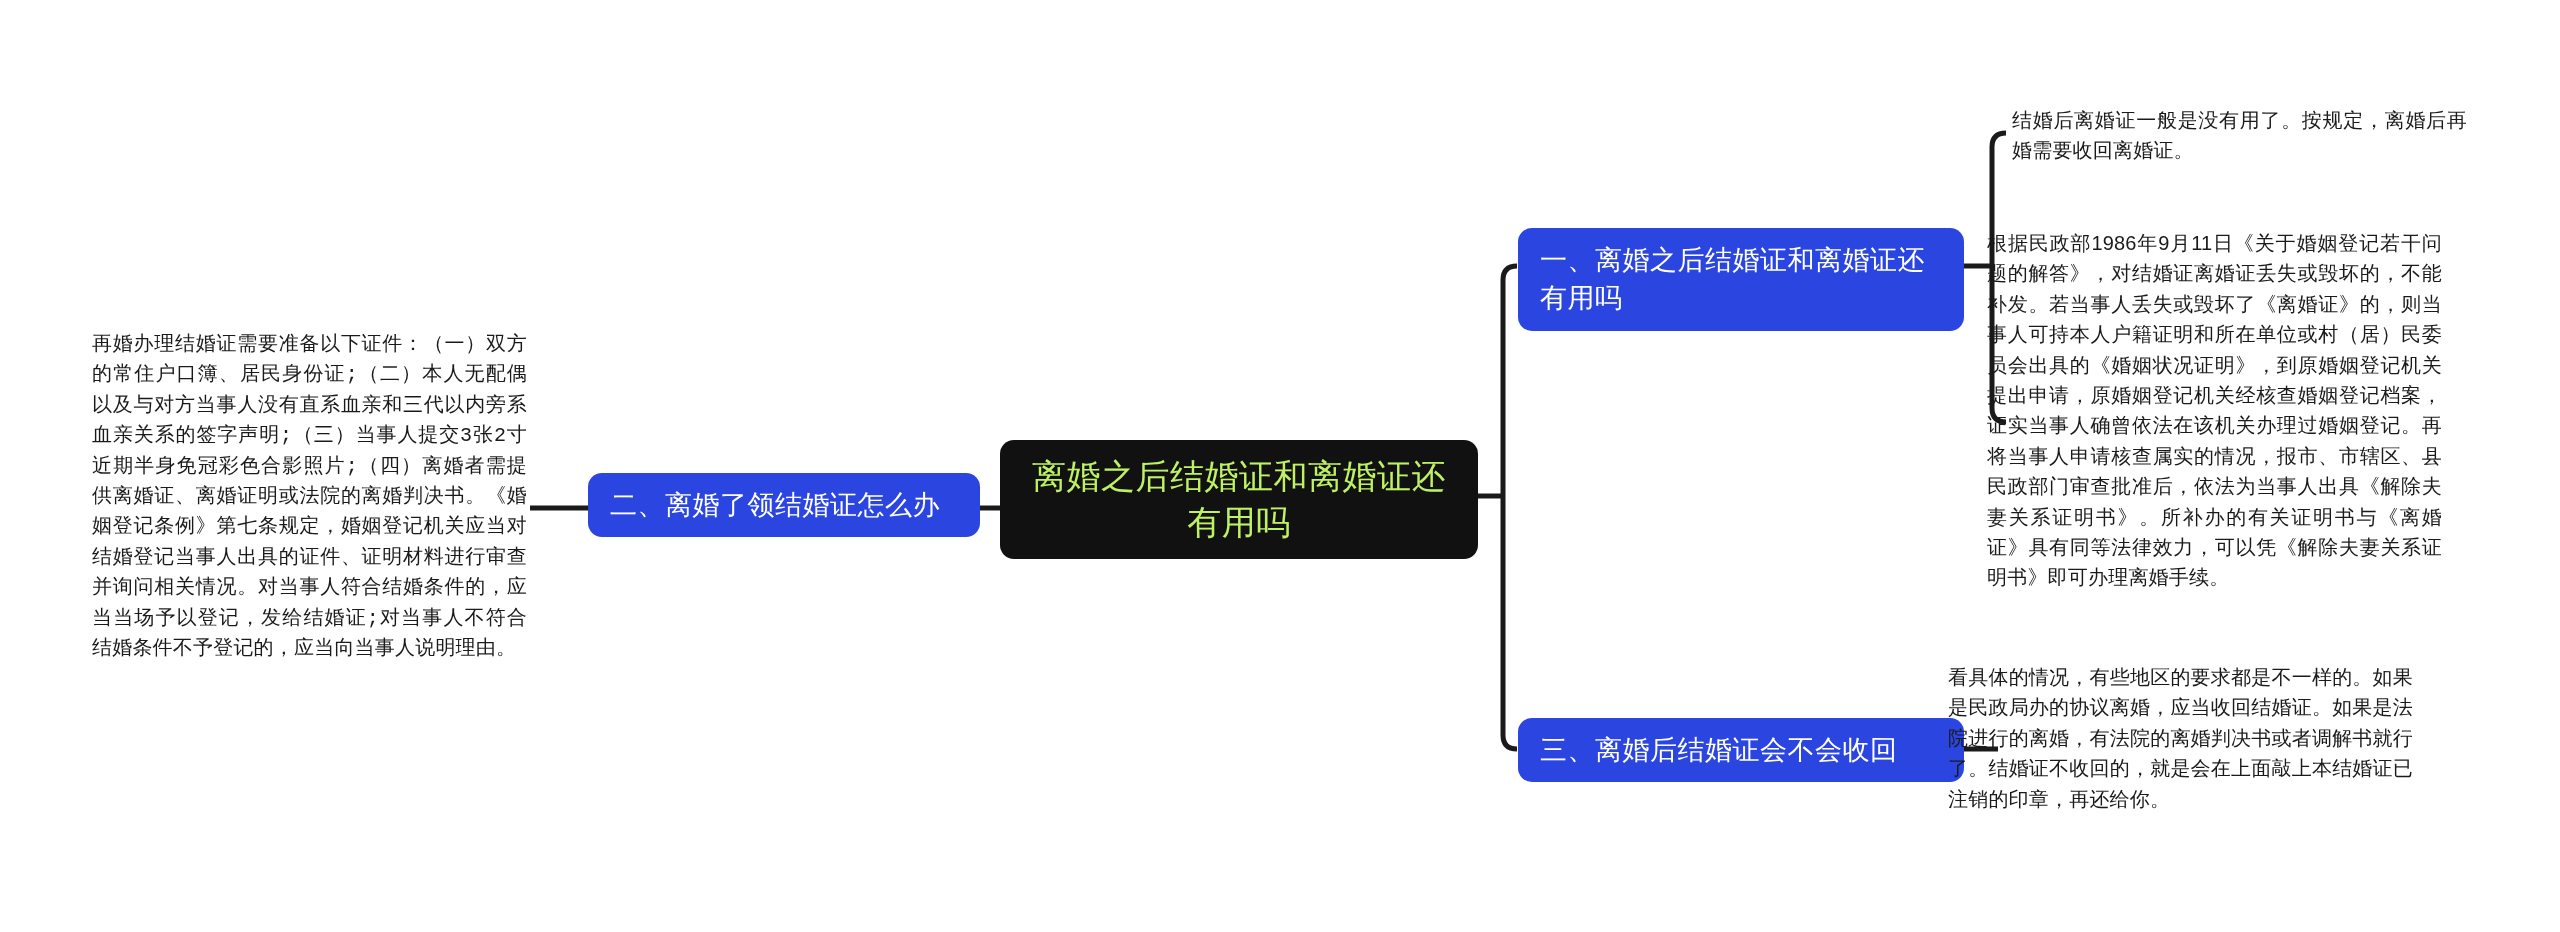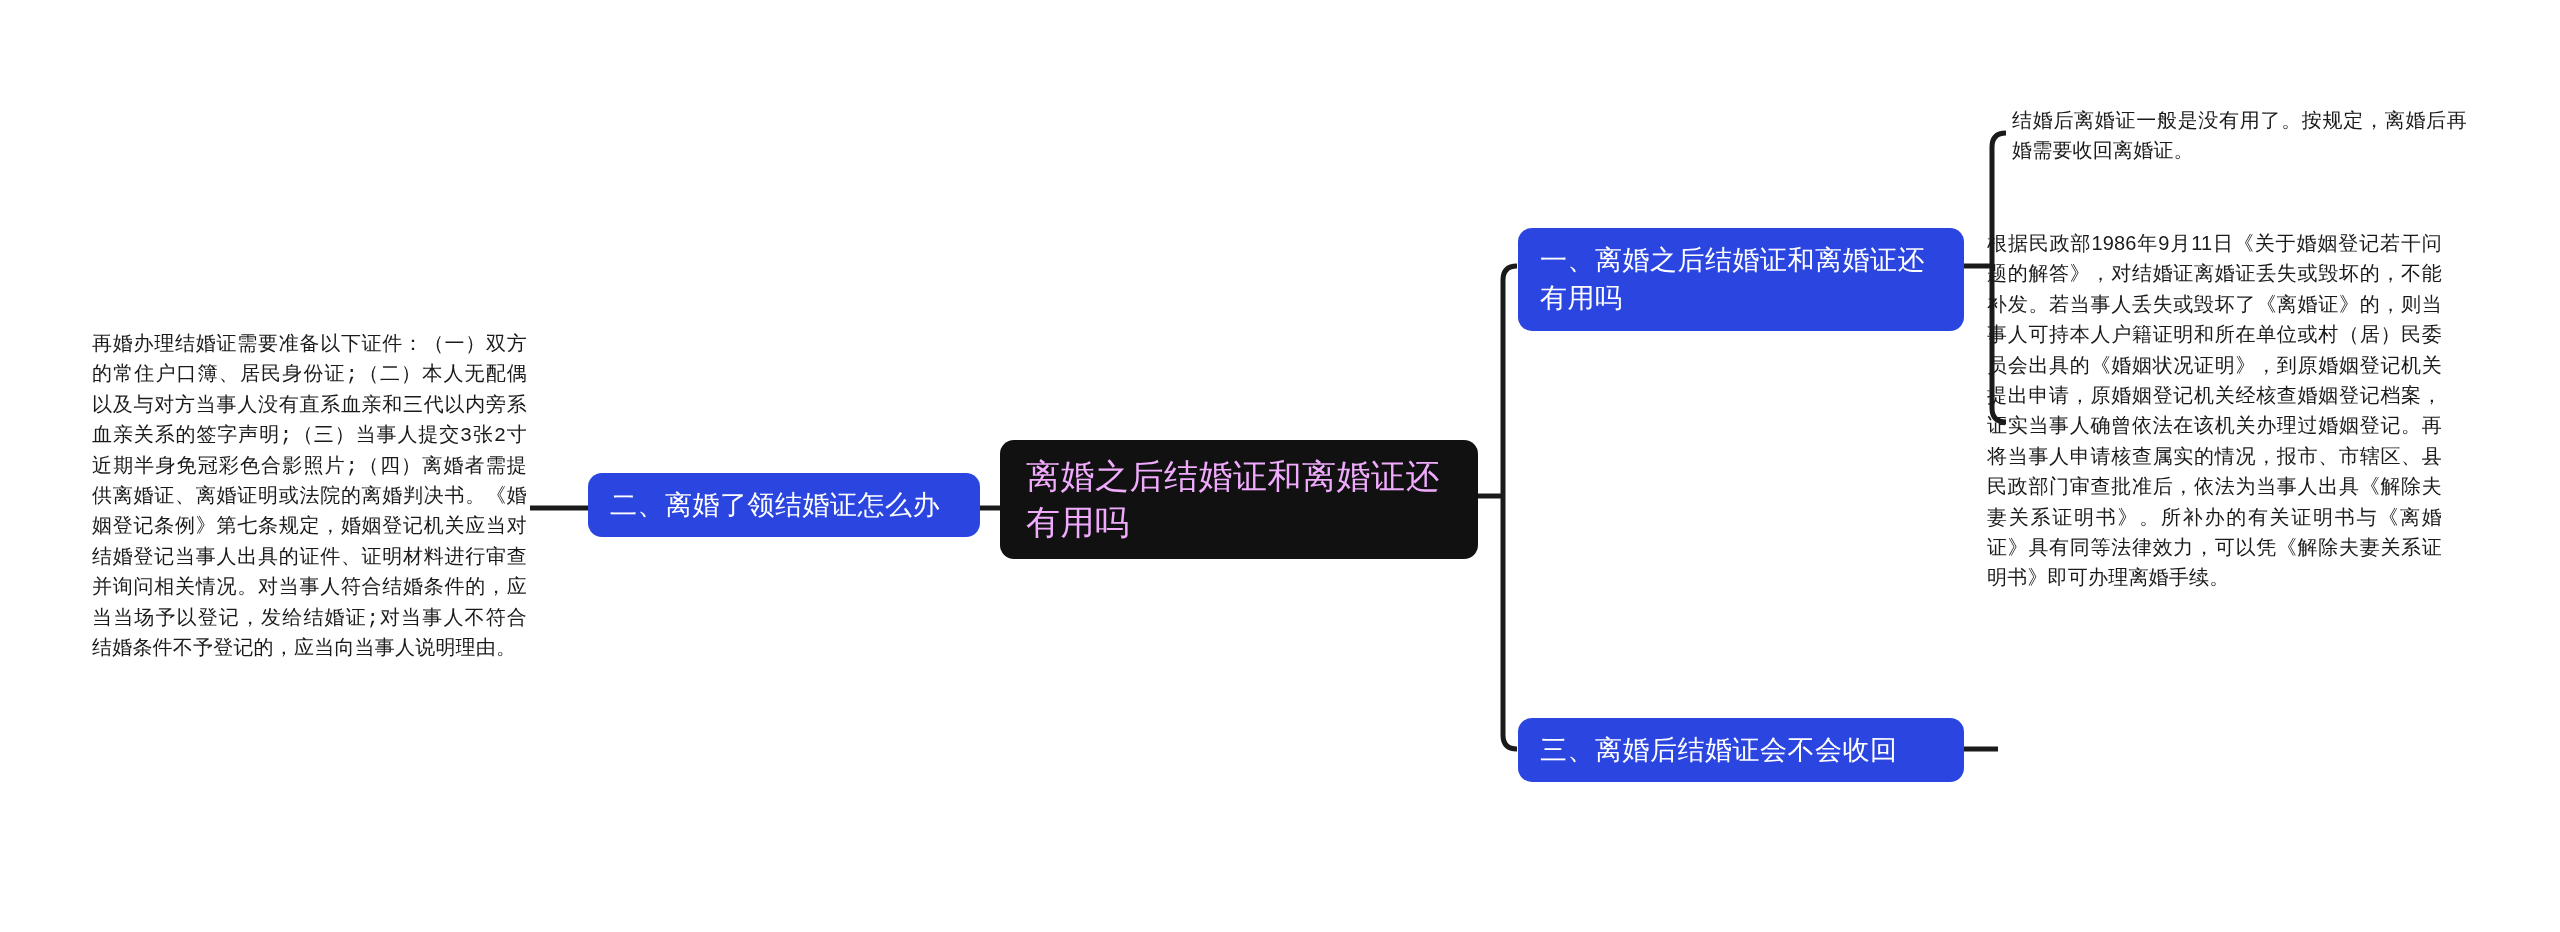--- a/index.html
+++ b/index.html
@@ -36,25 +36,25 @@
   }
 
   
   .node-root {
     left: 1000px;
     top: 440px;
     width: 478px;
     min-height: 112px;
     background: #111111;
     border-radius: 14px;
-    color: #f0abfc;
+    color: #bef264;
     display: flex;
     align-items: center;
     justify-content: center;
-    text-align: left;
+    text-align: center;
     padding: 14px 26px;
     font-size: 34px;
     line-height: 1.34;
     letter-spacing: 0.5px;
   }
 
   
   .node-branch {
     background: #2b45e0;
     border-radius: 14px;
@@ -165,14 +165,15 @@
   <div class="node node-branch" id="branch-3">
     <span>三、离婚后结婚证会不会收回</span>
   </div>
 
   <div class="leaf-text" id="leaf-left">再婚办理结婚证需要准备以下证件：（一）双方的常住户口簿、居民身份证;（二）本人无配偶以及与对方当事人没有直系血亲和三代以内旁系血亲关系的签字声明;（三）当事人提交3张2寸近期半身免冠彩色合影照片;（四）离婚者需提供离婚证、离婚证明或法院的离婚判决书。《婚姻登记条例》第七条规定，婚姻登记机关应当对结婚登记当事人出具的证件、证明材料进行审查并询问相关情况。对当事人符合结婚条件的，应当当场予以登记，发给结婚证;对当事人不符合结婚条件不予登记的，应当向当事人说明理由。</div>
 
   <div class="leaf-text" id="leaf-r1">结婚后离婚证一般是没有用了。按规定，离婚后再婚需要收回离婚证。</div>
 
   <div class="leaf-text" id="leaf-r2">根据民政部1986年9月11日《关于婚姻登记若干问题的解答》，对结婚证离婚证丢失或毁坏的，不能补发。若当事人丢失或毁坏了《离婚证》的，则当事人可持本人户籍证明和所在单位或村（居）民委员会出具的《婚姻状况证明》，到原婚姻登记机关提出申请，原婚姻登记机关经核查婚姻登记档案，证实当事人确曾依法在该机关办理过婚姻登记。再将当事人申请核查属实的情况，报市、市辖区、县民政部门审查批准后，依法为当事人出具《解除夫妻关系证明书》。所补办的有关证明书与《离婚证》具有同等法律效力，可以凭《解除夫妻关系证明书》即可办理离婚手续。</div>
 
+  <div class="leaf-text" id="leaf-r3">看具体的情况，有些地区的要求都是不一样的。如果是民政局办的协议离婚，应当收回结婚证。如果是法院进行的离婚，有法院的离婚判决书或者调解书就行了。结婚证不收回的，就是会在上面敲上本结婚证已注销的印章，再还给你。</div>
 
 </div>
 
 </body></html>

